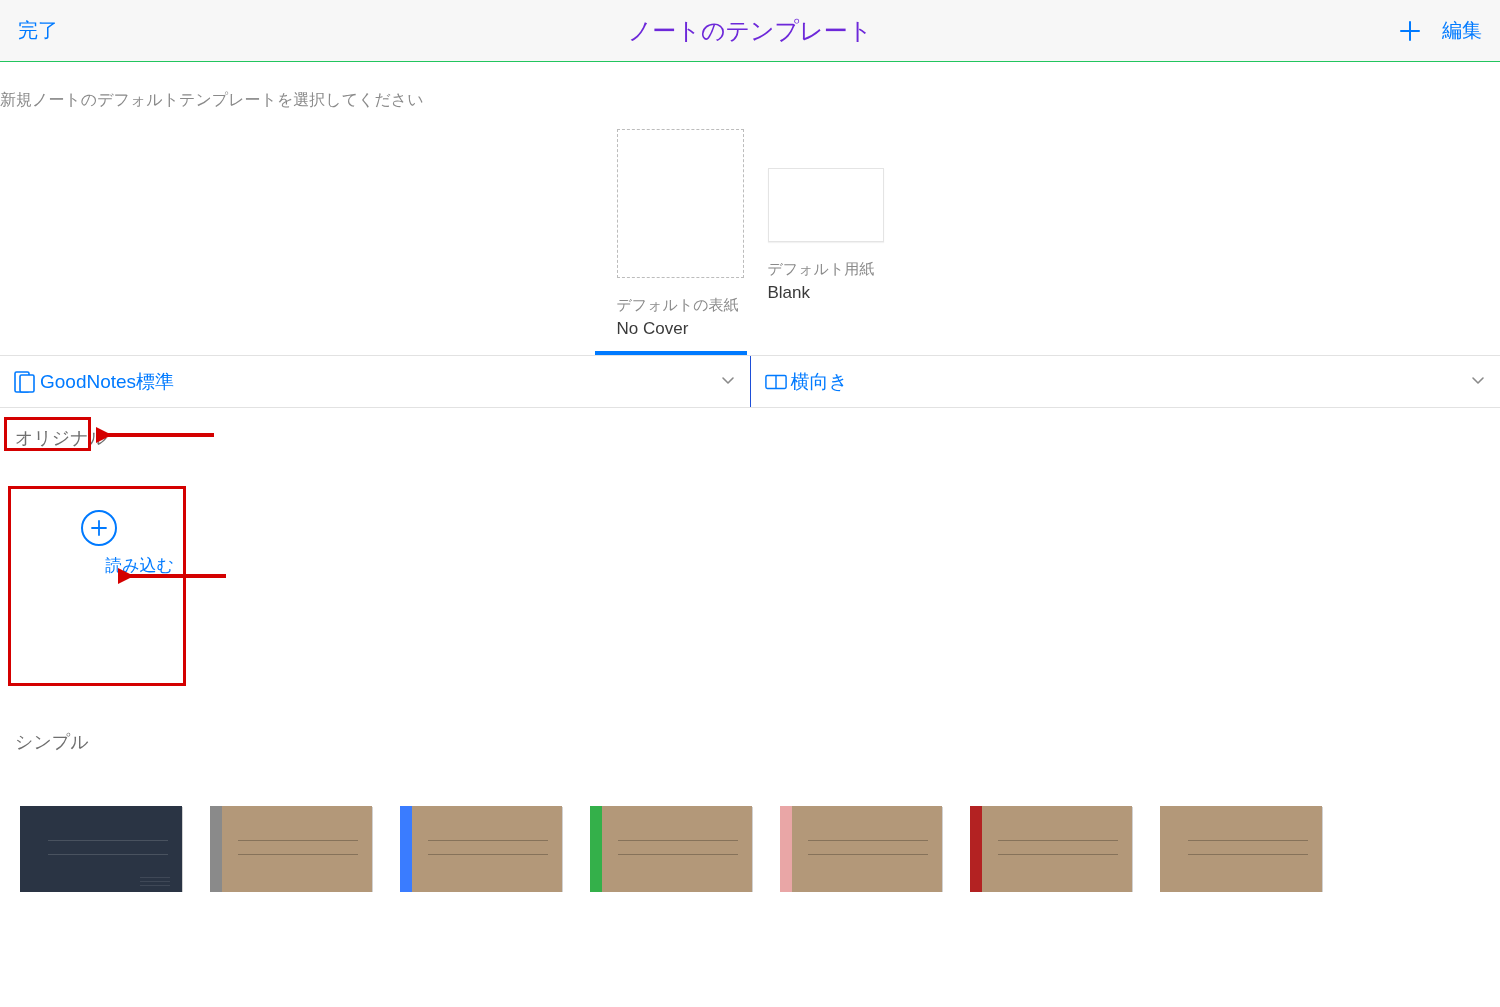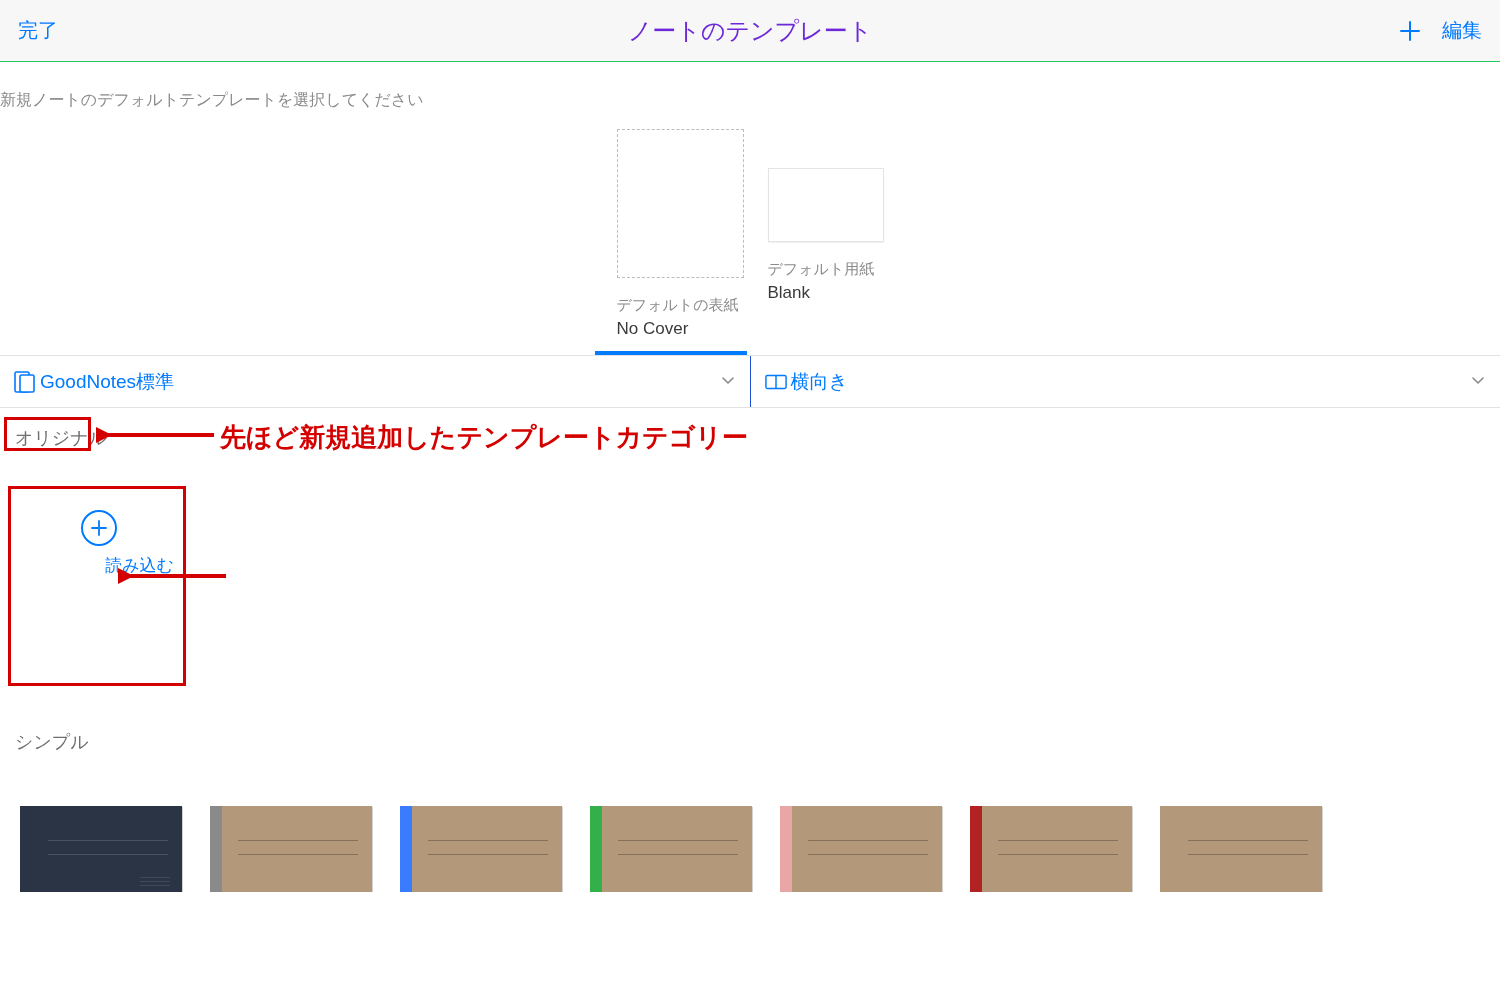--- a/index.html
+++ b/index.html
@@ -142,21 +142,20 @@
     <div class="abs arrow" style="left:96px; top:15px;">
       <svg width="120" height="24" viewBox="0 0 120 24">
           <defs>
             <marker id="ah1" markerWidth="10" markerHeight="10" refX="2" refY="5" orient="auto">
               <path d="M10 0 L0 5 L10 10 z" fill="#d40000"></path>
             </marker>
           </defs>
           <line x1="118" y1="12" x2="8" y2="12" stroke="#d40000" stroke-width="4" marker-end="url(#ah1)"></line>
         </svg>
     </div>
-    <div class="abs anno-red anno-text" style="left:220px; top:12px;">先ほど新規追加したテンプレートカテゴリー</div>
 
     
     <div class="import-area">
       <div class="import-circle">
         <svg width="20" height="20" viewBox="0 0 20 20">
             <path d="M10 3v14M3 10h14" stroke="#007aff" stroke-width="1.8" stroke-linecap="round"></path>
           </svg>
       </div>
       <div class="import-label">読み込む</div>
     </div>

